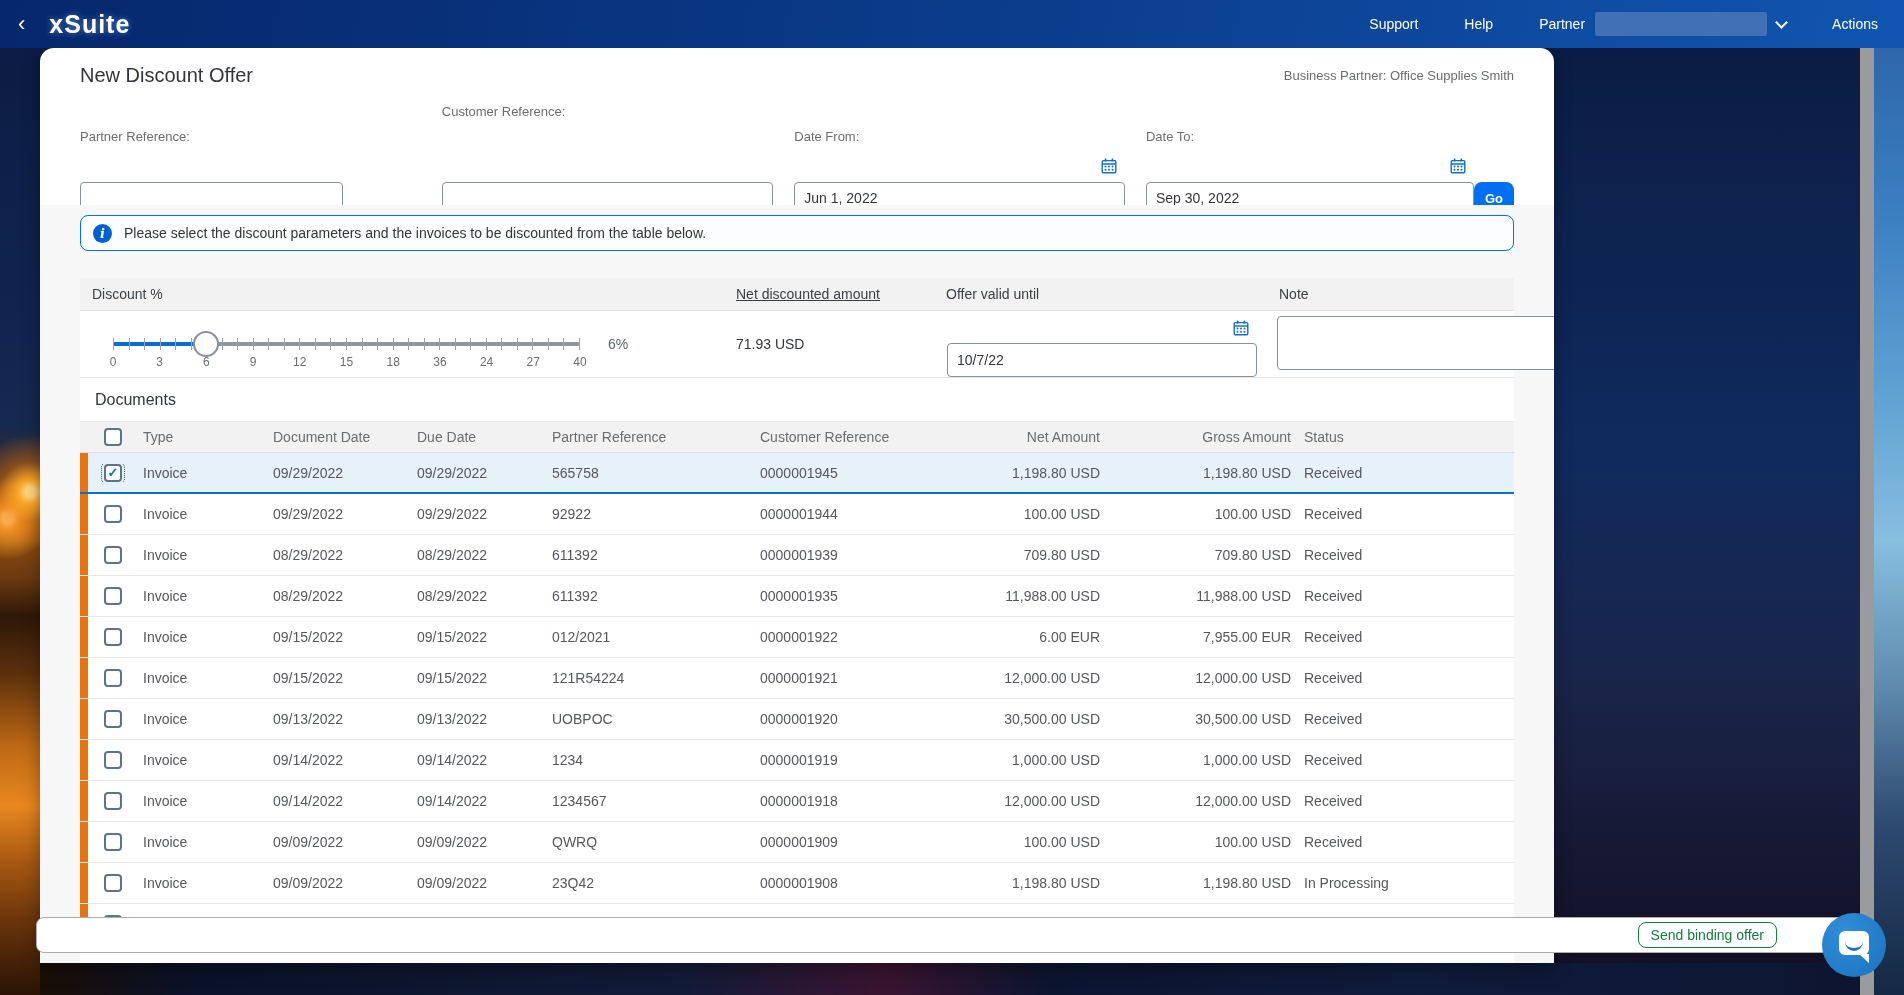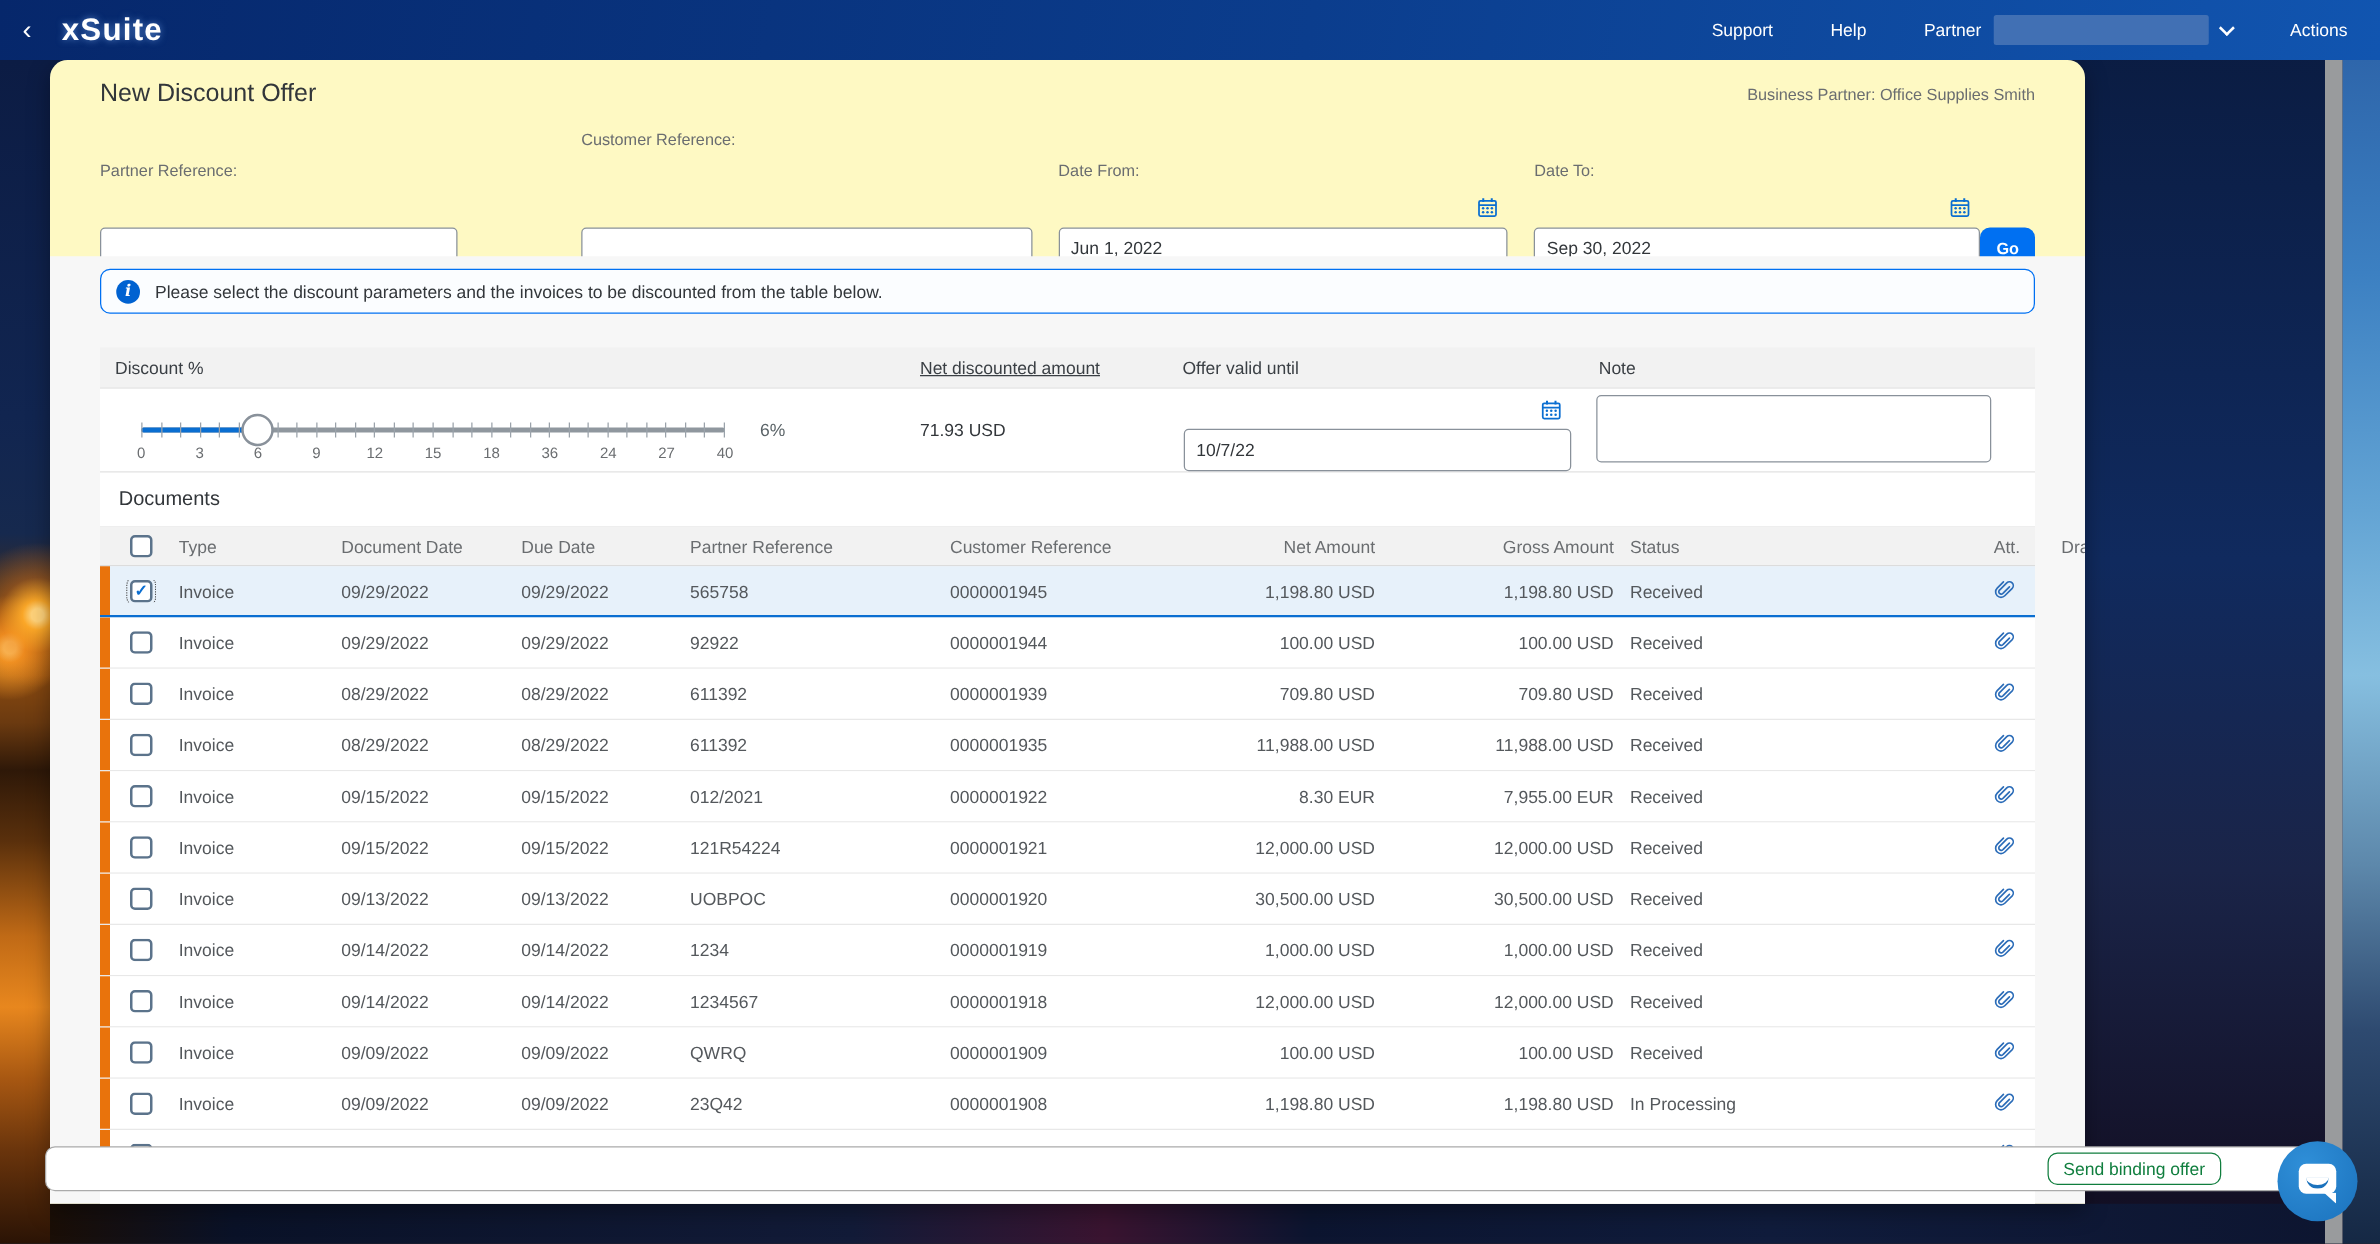--- a/index.html
+++ b/index.html
@@ -29,21 +29,21 @@
   .back-btn { font-size:22px; line-height:1; cursor:pointer; margin-right:24px; }
   .logo { font-size:25px; font-weight:700; letter-spacing:1px; text-shadow:0 0 6px rgba(130,185,255,.6); }
   .shell-right { margin-left:auto; display:flex; align-items:center; gap:46px; font-size:14px; }
   .shell-link { cursor:pointer; }
   .partner-group { display:flex; align-items:center; gap:10px; cursor:pointer; }
   .redacted { width:172px; height:24px; background:#4170b4; border-radius:2px; }
   .chev-down { width:9px; height:9px; border-left:2px solid #fff; border-bottom:2px solid #fff;
     transform:rotate(-45deg); margin-top:-4px; }
 
   
-  .card { position:absolute; left:40px; top:48px; width:1628px; height:915px; background:#fef9c3;
+  .card { position:absolute; left:40px; top:48px; width:1514px; height:915px; background:#ffffff;
     border-radius:14px 14px 0 0; overflow:hidden; z-index:2; box-shadow:0 6px 18px rgba(0,0,0,.35); }
   .page-header { height:54px; display:flex; align-items:center; padding:0 40px; }
   .page-title { font-size:20px; color:#32363a; }
   .biz-partner { margin-left:auto; font-size:13px; color:#6a6d70; }
 
   
   .filter-bar { display:flex; align-items:flex-end; padding:2px 40px 0 40px; }
   .ffield { display:flex; flex-direction:column; }
   .ffield .flabel { font-size:13px; color:#6a6d70; margin-bottom:6px; }
   .finput-wrap { position:relative; }
@@ -445,21 +445,21 @@
         <div class="tgrid trow">
           <div class="c accent"></div>
           <div class="c sel">
             <span class="cb "></span>
           </div>
           <div class="c">Invoice</div>
           <div class="c">09/15/2022</div>
           <div class="c">09/15/2022</div>
           <div class="c">012/2021</div>
           <div class="c">0000001922</div>
-          <div class="c num">8.30 EUR</div>
+          <div class="c num">6.00 EUR</div>
           <div class="c num">7,955.00 EUR</div>
           <div class="c status">Received</div>
           <div class="c att"><span><svg width="17" height="17" viewBox="0 0 16 16" fill="none">
                 <path d="M11.8 6.1 7.1 10.8a1.8 1.8 0 1 1-2.5-2.5l5.2-5.2a2.9 2.9 0 0 1 4.1 4.1l-5.6 5.6a4 4 0 0 1-5.7-5.7L7.3 2.4" stroke="#2b6cb8" stroke-width="1.25" stroke-linecap="round"></path>
               </svg></span></div>
           <div class="c"></div>
           <div class="c"></div>
           <div class="c chev">›</div>
         </div>
         <div class="tgrid trow">

